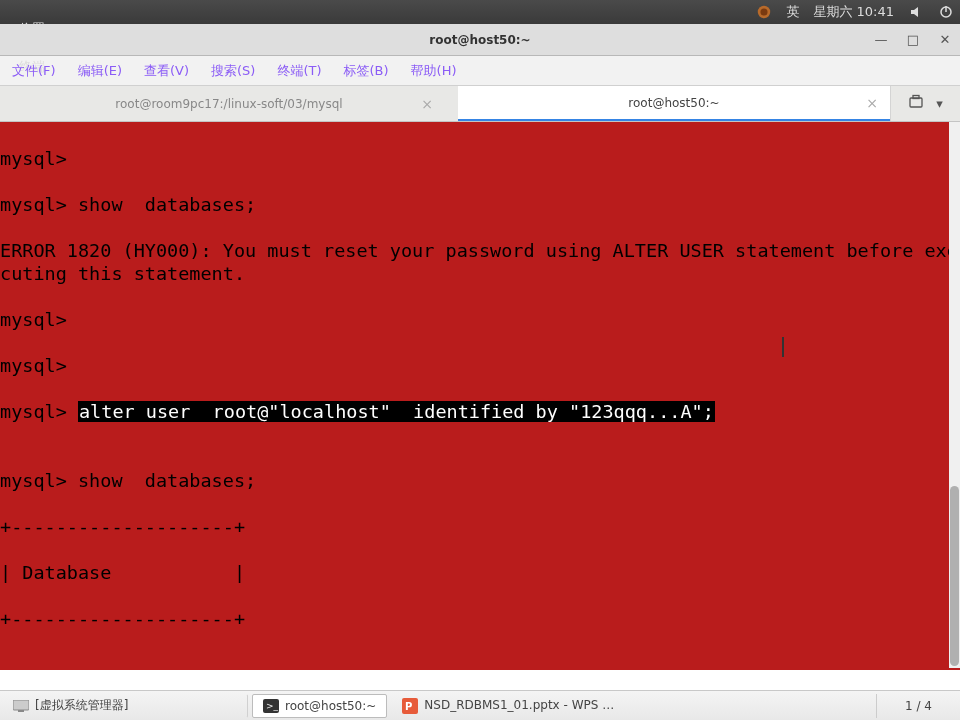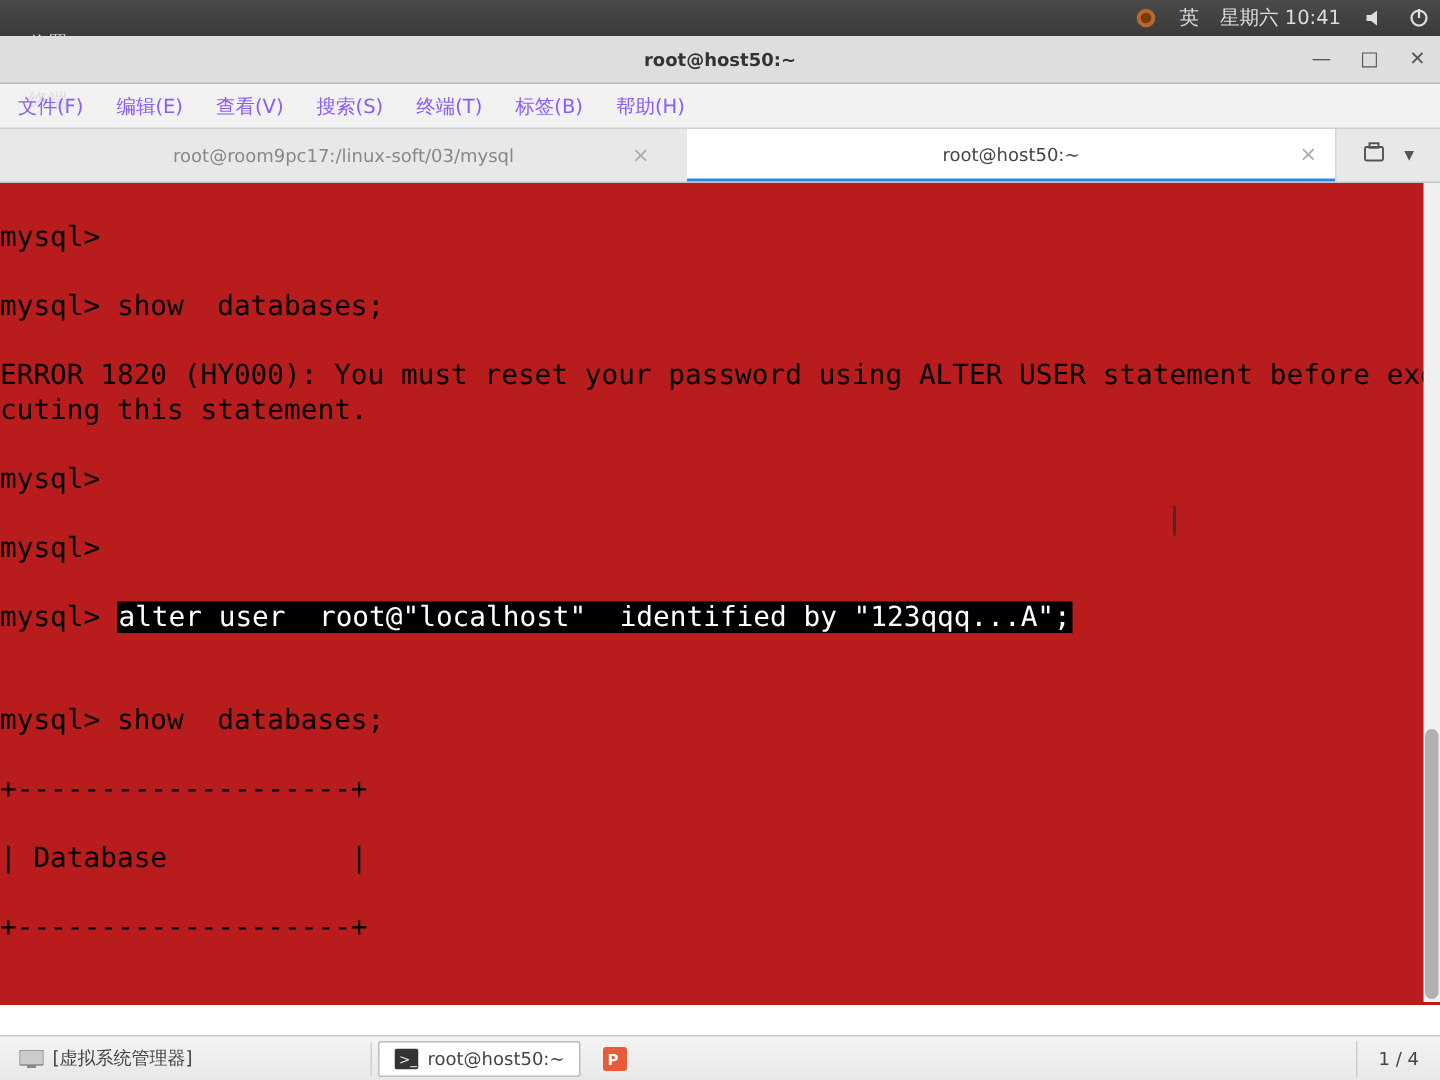--- a/index.html
+++ b/index.html
@@ -152,21 +152,21 @@
   padding: 0 10px;
   display: flex;
   align-items: center;
   gap: 6px;
   border: 1px solid transparent;
   border-radius: 2px;
   cursor: pointer;
 }
 .task-item.active { background: #fff; border: 1px solid #bcbcbc; }
 .task-item .ticon { width: 16px; height: 16px; display: inline-flex; align-items: center; justify-content: center; }
-.bottom-panel .pager { margin-left: auto; padding: 0 14px; border-left: 1px solid #ccc; height: 24px; display: flex; align-items: center; }
+.bottom-panel .pager { margin-left: auto; padding: 0 28px; border-left: 1px solid #ccc; height: 24px; display: flex; align-items: center; }
 .bottom-panel .vm-left { width: 246px; border-right: 1px solid #d0d0d0; }
 </style>
 </head>
 <body>
 
 <div class="top-panel">
   <div class="left">
     <span class="footprint">
       <svg viewBox="0 0 16 16" width="14" height="14">
           <ellipse cx="5" cy="6" rx="2.2" ry="3" fill="#ccc"></ellipse>
@@ -285,17 +285,18 @@
       </span>
     <span>root@host50:~</span>
   </div>
   <div class="task-item" style="width:240px;">
     <span class="ticon">
         <svg width="16" height="16" viewBox="0 0 16 16">
           <rect width="16" height="16" rx="2" fill="#e75b3a"></rect>
           <text x="3" y="12" font-size="10" fill="#fff" font-weight="bold">P</text>
         </svg>
       </span>
+    <span style="white-space:nowrap; overflow:hidden; text-overflow:ellipsis; max-width:210px;">NSD_RDBMS1_01.pptx - WPS 演示</span>
   </div>
   <div class="pager">
     <span>1 / 4</span>
   </div>
 </div>
 
 </body></html>

